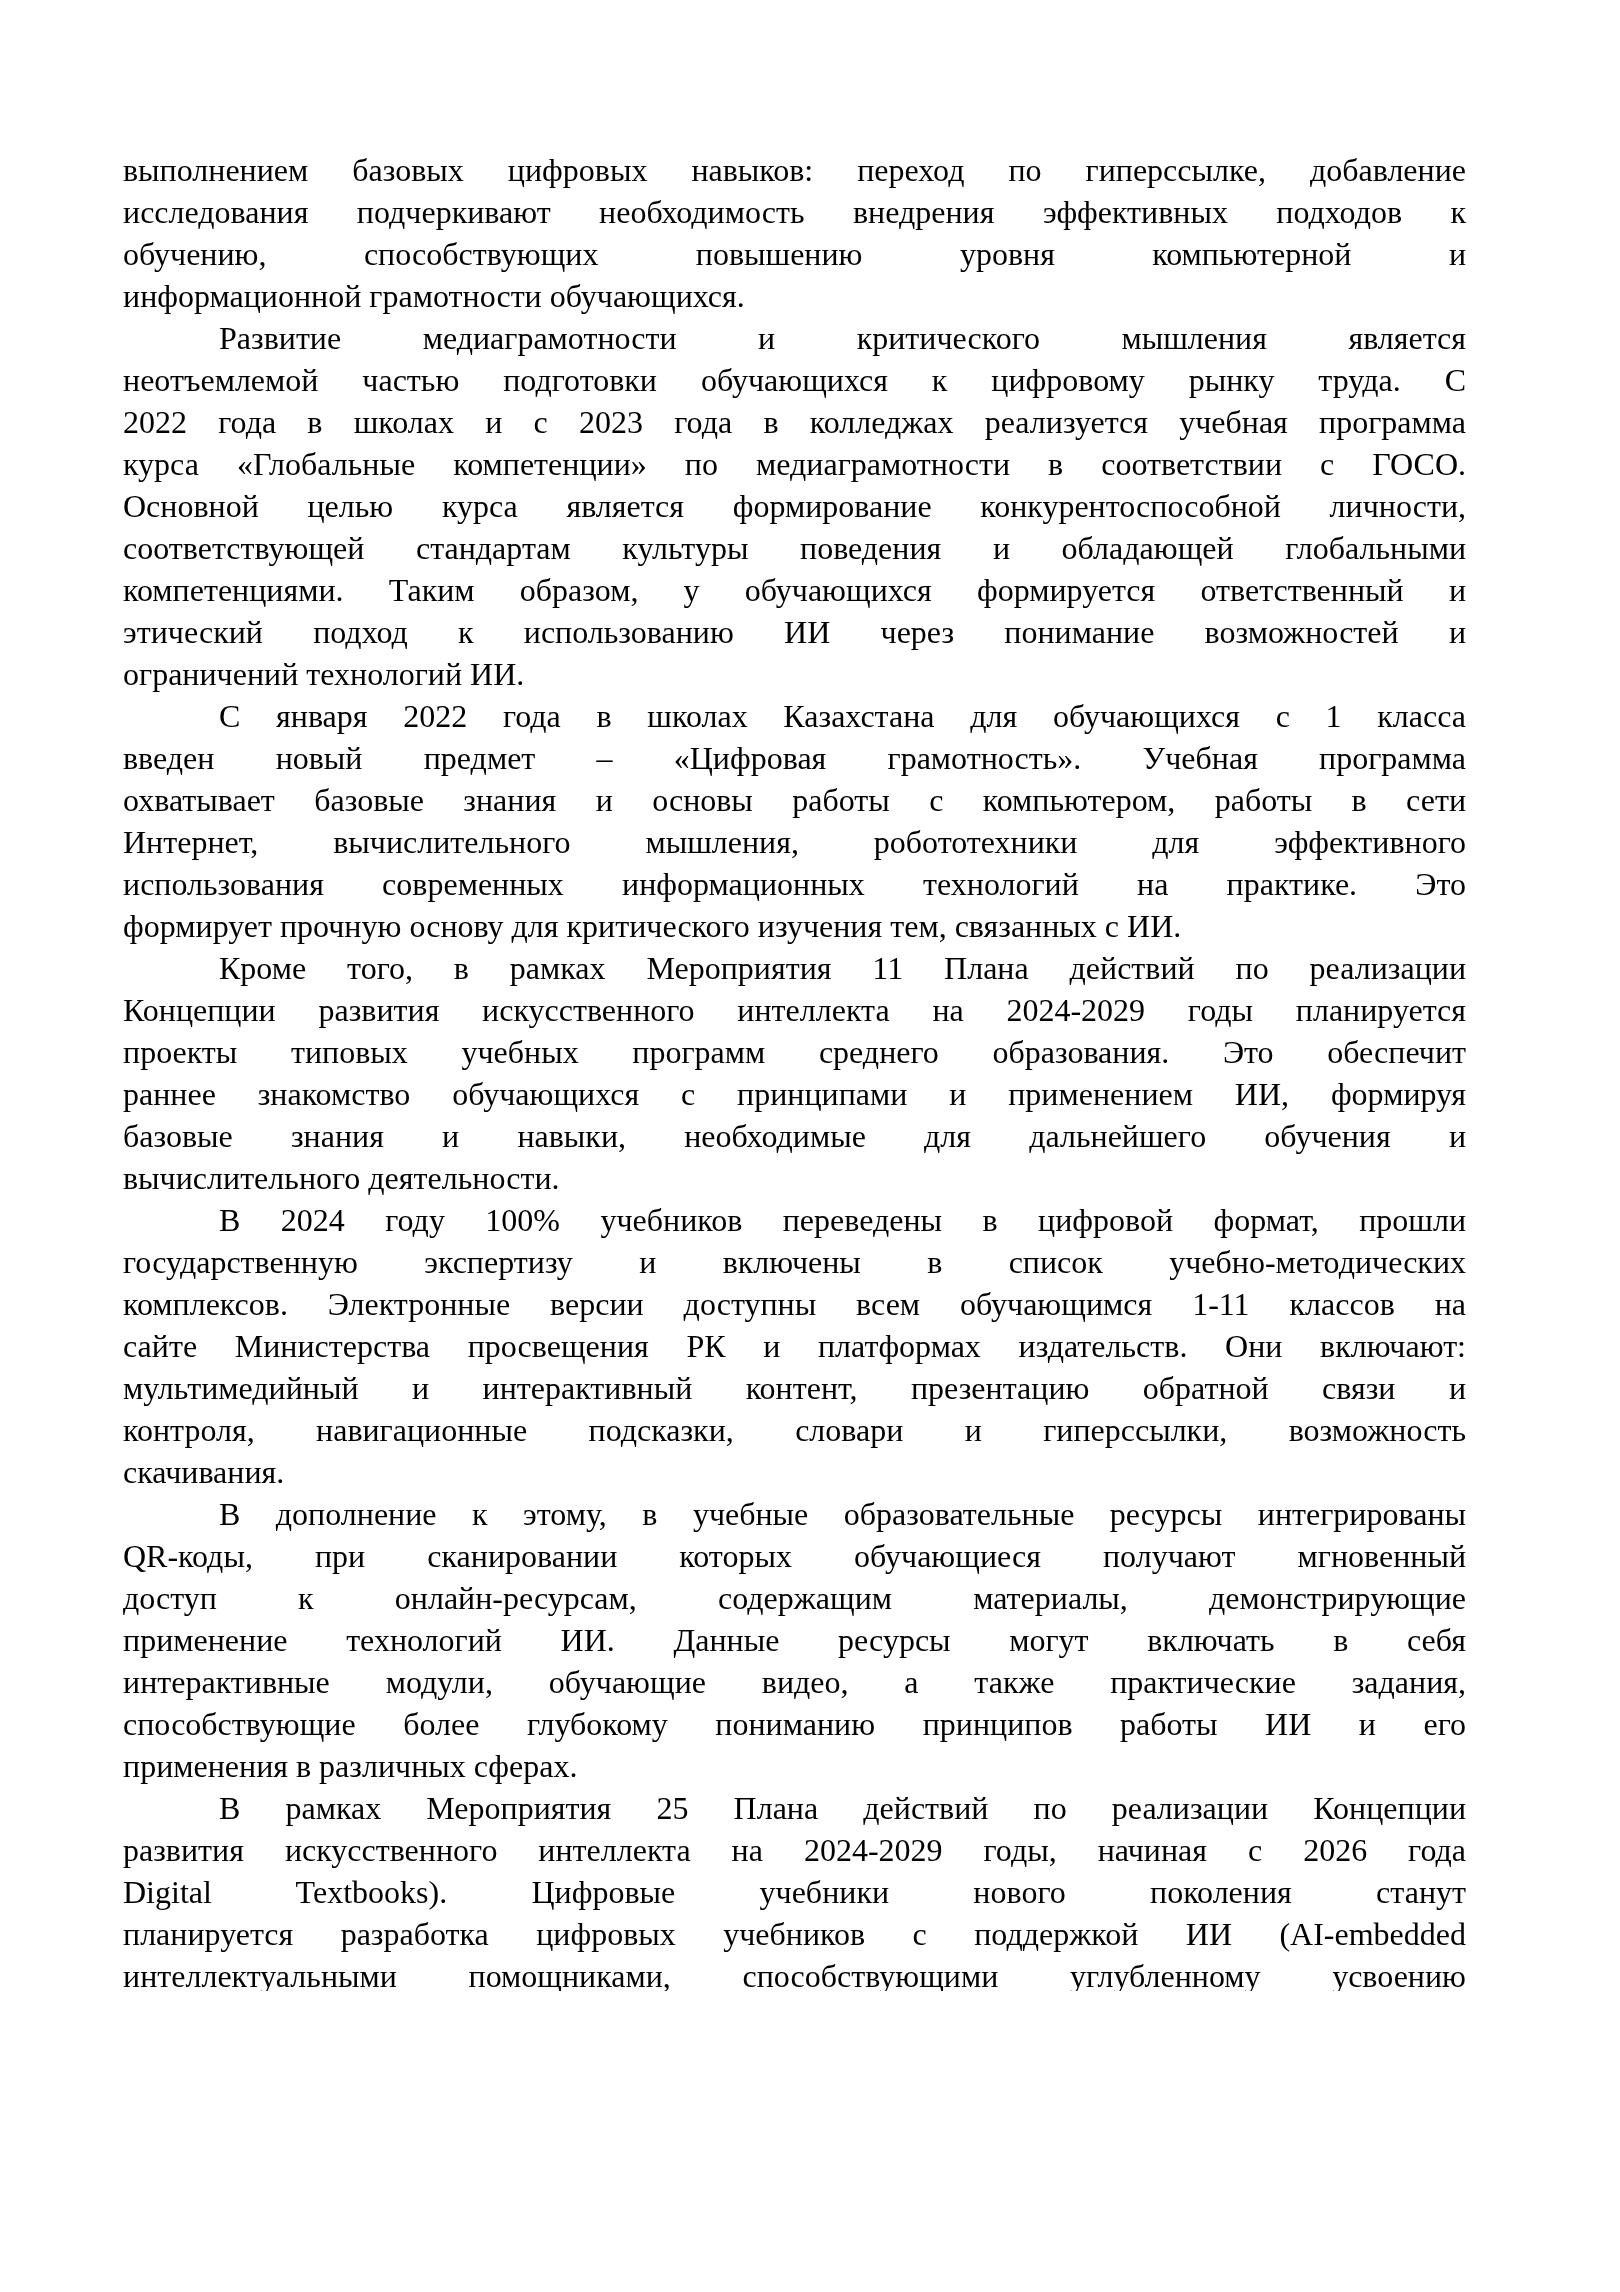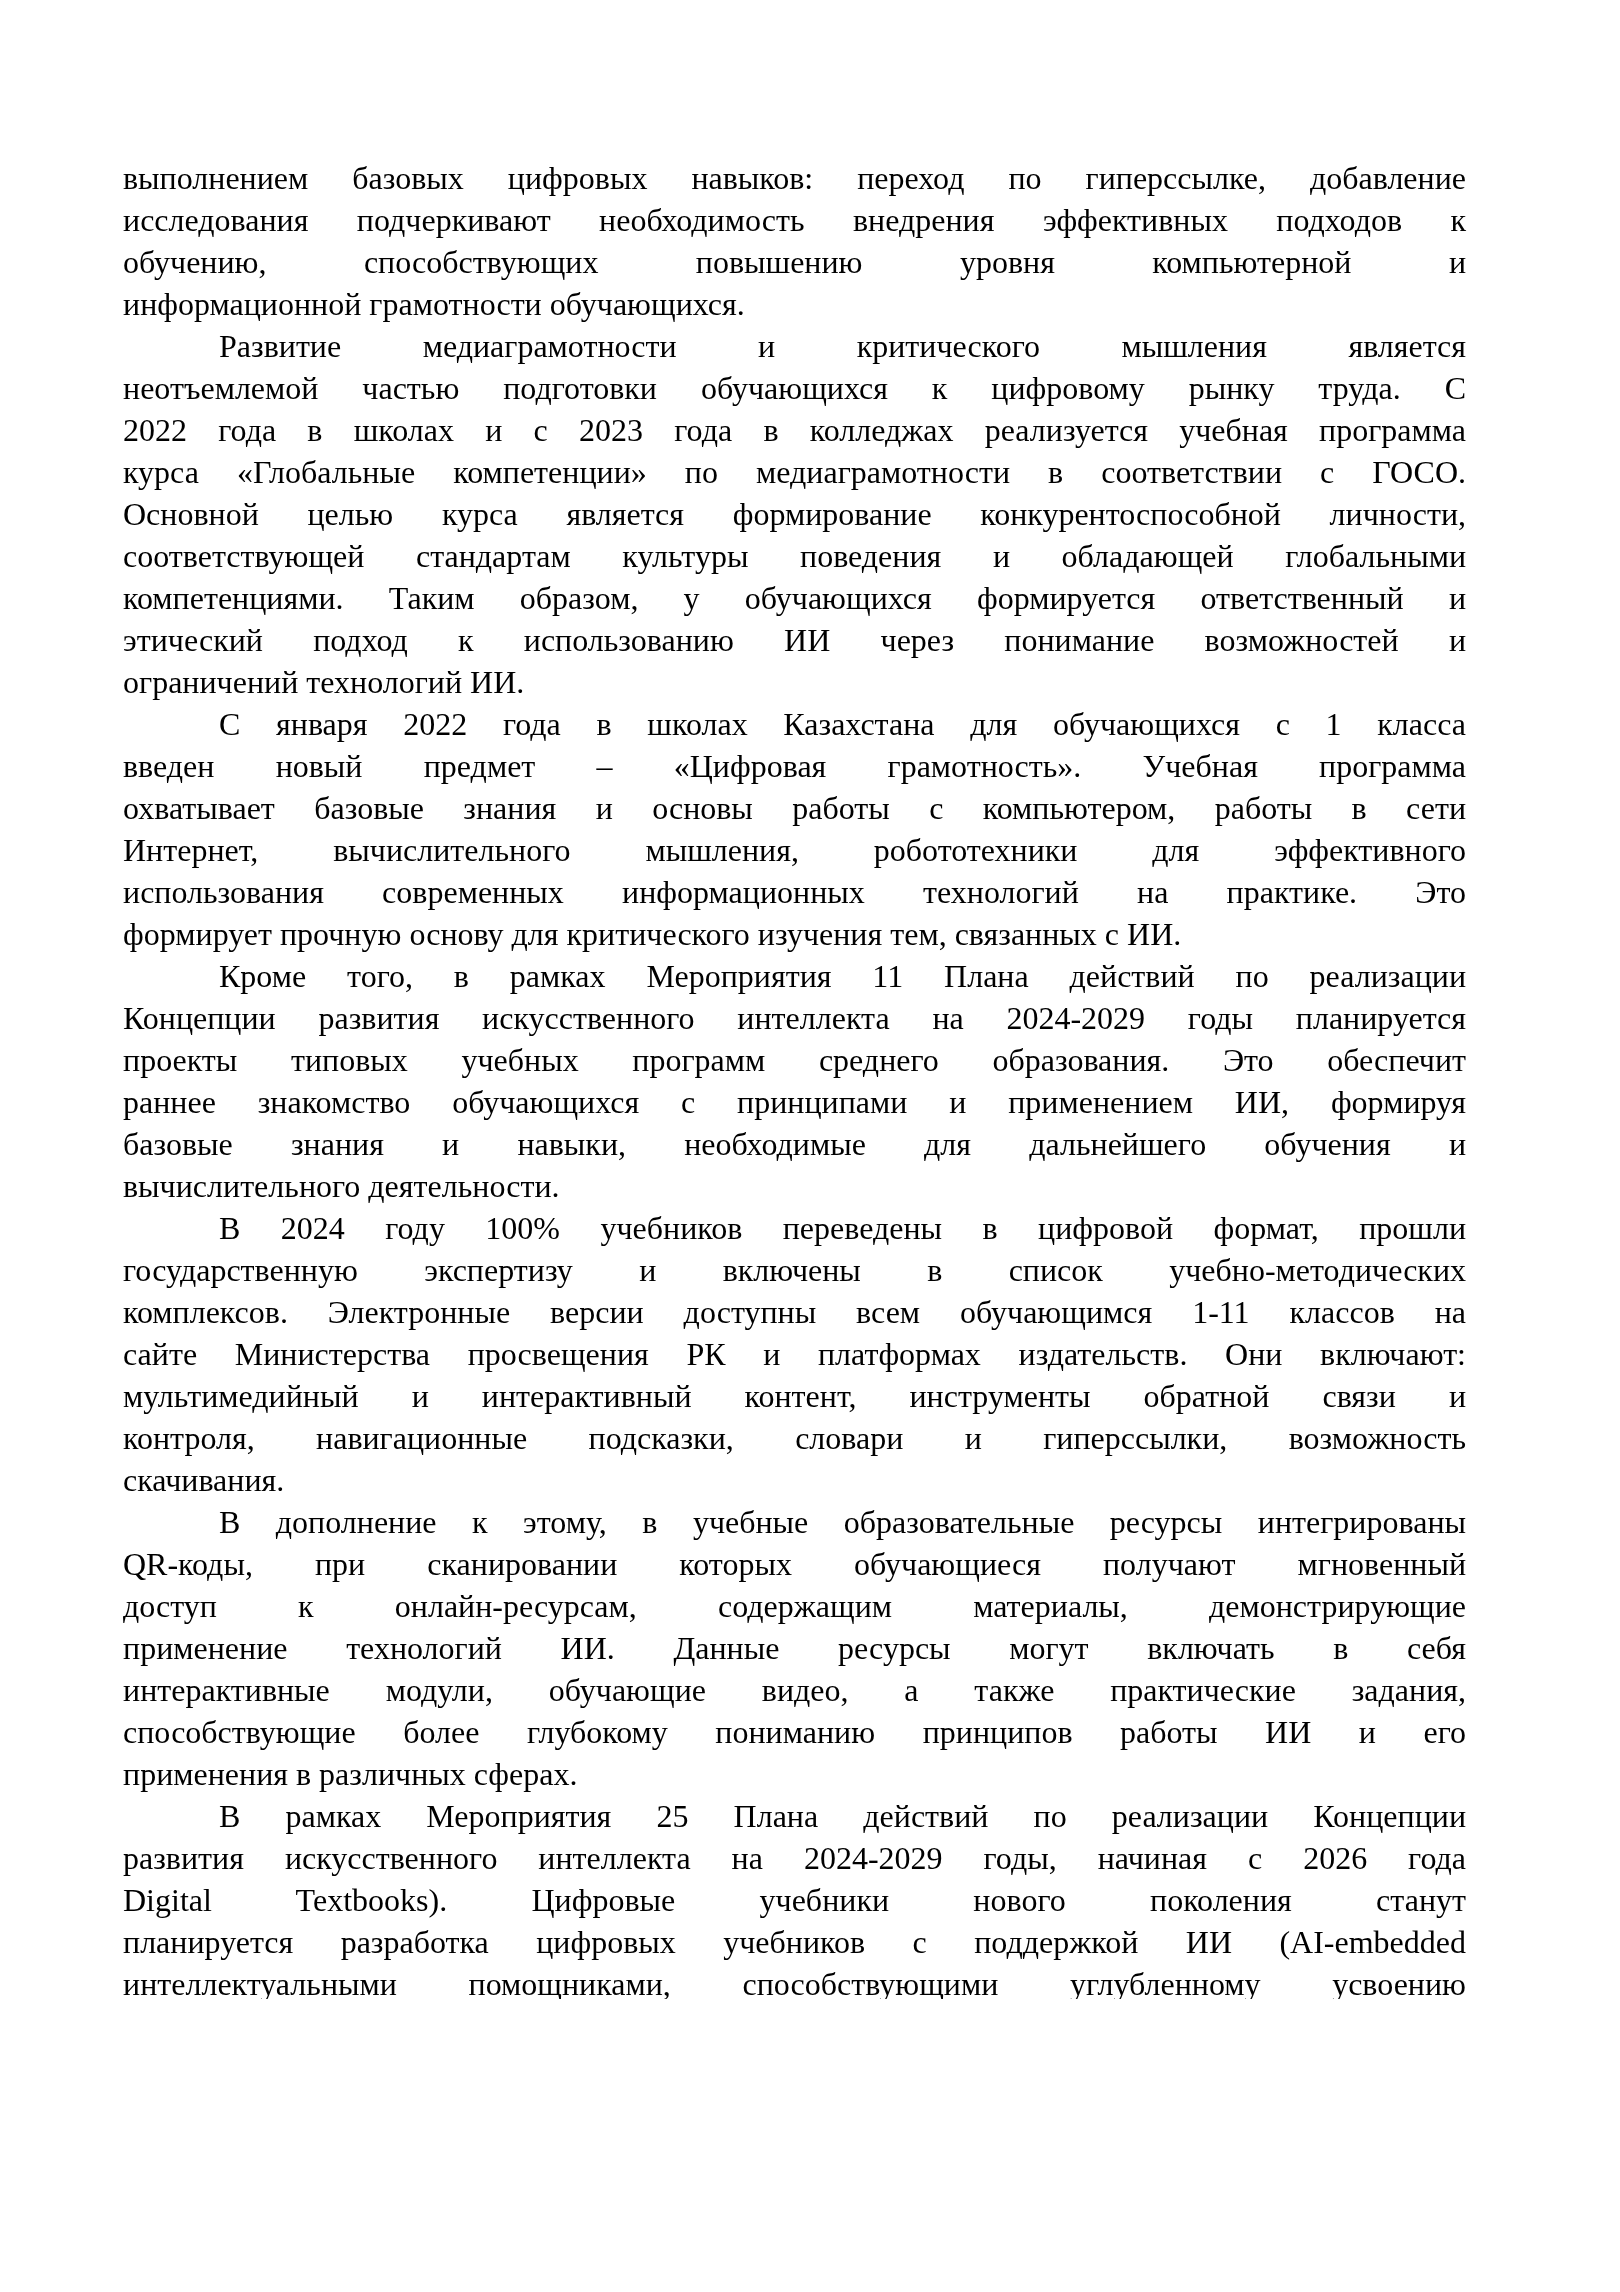--- a/index.html
+++ b/index.html
@@ -5,21 +5,20 @@
   * { margin: 0; padding: 0; box-sizing: border-box; }
   html, body { background: #ffffff; }
   .page {
     position: relative;
     width: 1620px;
     height: 1991px;
     background: #ffffff;
     color: #000000;
     font-family: "Liberation Serif", "DejaVu Serif", serif;
     overflow: hidden;
-    margin-top: 8px;
   }
   .text-block {
     position: absolute;
     left: 123px;
     top: 149px;
     width: 1343px;
     font-size: 32px;
     line-height: 42px;
   }
   .paragraph { margin: 0; }
@@ -80,21 +79,21 @@
         <div class="line">проекты типовых учебных программ среднего образования. Это обеспечит</div>
         <div class="line">раннее знакомство обучающихся с принципами и применением ИИ, формируя</div>
         <div class="line">базовые знания и навыки, необходимые для дальнейшего обучения и</div>
         <div class="line last">вычислительного деятельности.</div>
       </div>
       <div class="paragraph">
         <div class="line indent-first">В 2024 году 100% учебников переведены в цифровой формат, прошли</div>
         <div class="line">государственную экспертизу и включены в список учебно-методических</div>
         <div class="line">комплексов. Электронные версии доступны всем обучающимся 1-11 классов на</div>
         <div class="line">сайте Министерства просвещения РК и платформах издательств. Они включают:</div>
-        <div class="line">мультимедийный и интерактивный контент, инструменты обратной связи и</div>
+        <div class="line">мультимедийный и интерактивный контент, презентацию обратной связи и</div>
         <div class="line">контроля, навигационные подсказки, словари и гиперссылки, возможность</div>
         <div class="line last">скачивания.</div>
       </div>
       <div class="paragraph">
         <div class="line indent-first">В дополнение к этому, в учебные образовательные ресурсы интегрированы</div>
         <div class="line">QR-коды, при сканировании которых обучающиеся получают мгновенный</div>
         <div class="line">доступ к онлайн-ресурсам, содержащим материалы, демонстрирующие</div>
         <div class="line">применение технологий ИИ. Данные ресурсы могут включать в себя</div>
         <div class="line">интерактивные модули, обучающие видео, а также практические задания,</div>
         <div class="line">способствующие более глубокому пониманию принципов работы ИИ и его</div>

